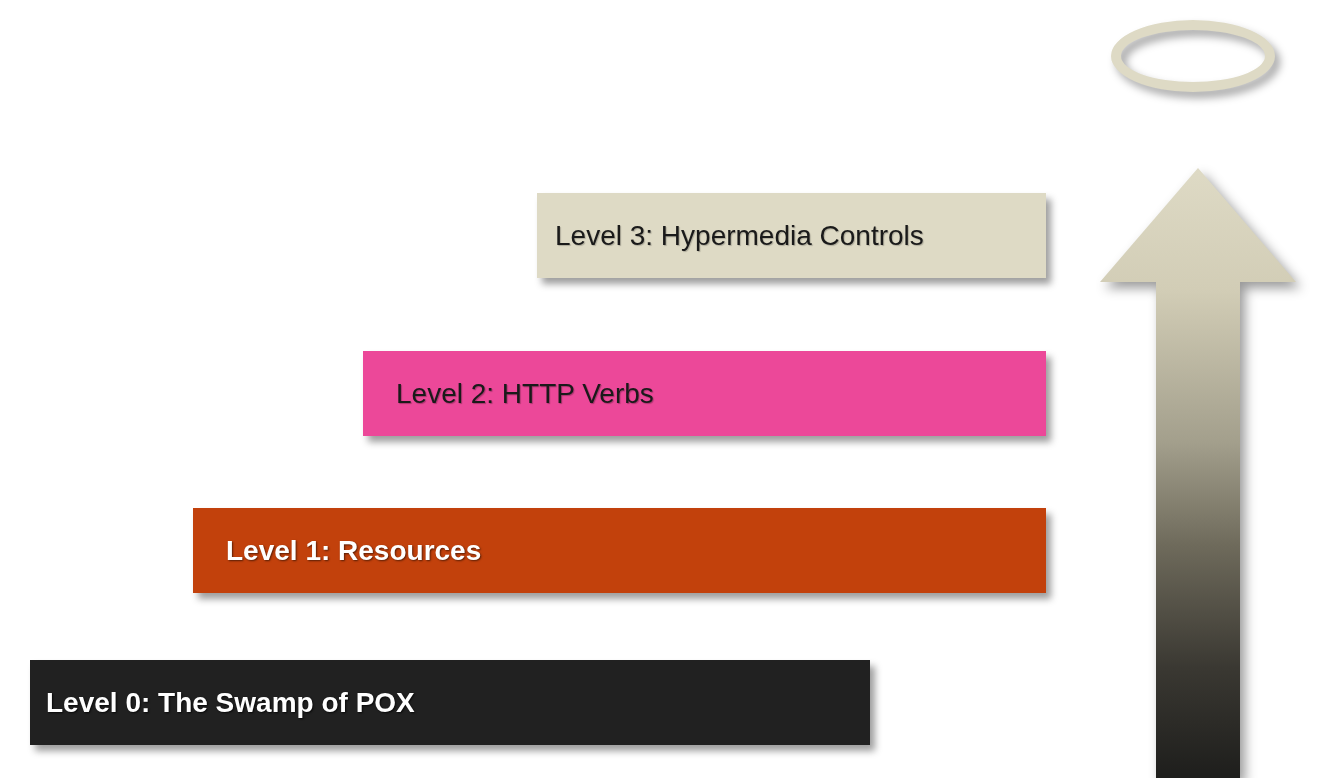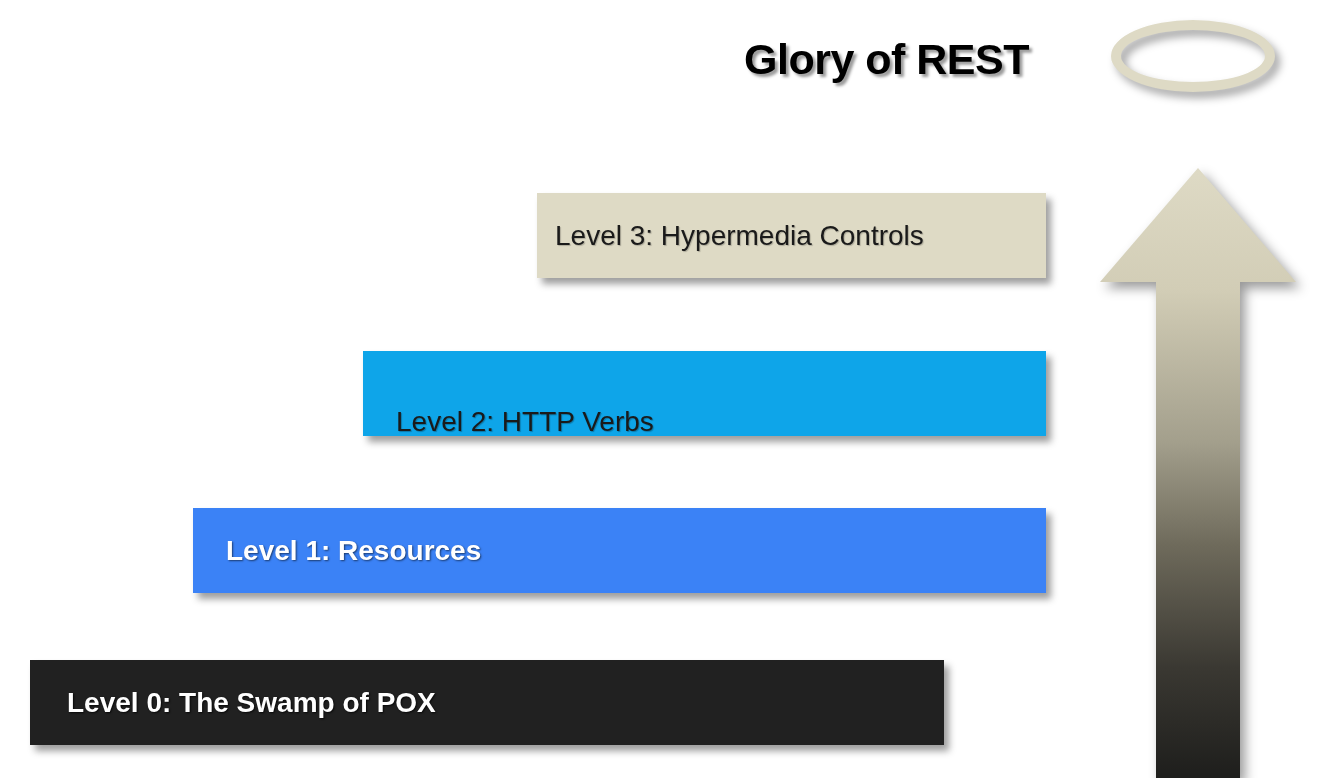--- a/index.html
+++ b/index.html
@@ -54,55 +54,54 @@
     box-shadow: 5px 6px 7px rgba(0,0,0,0.38);
   }
   .bar .bar-label {
     white-space: nowrap;
     line-height: 1;
   }
 
   .bar.level-0 {
     left: 30px;
     top: 660px;
-    width: 914px;
+    width: 840px;
     height: 85px;
     background: #212121;
-    padding-left: 37px;
+    padding-left: 16px;
   }
   .bar.level-0 .bar-label {
     color: #ffffff;
     font-size: 28px;
     font-weight: bold;
     text-shadow: 1px 1px 2px rgba(0,0,0,0.75);
   }
 
   .bar.level-1 {
     left: 193px;
     top: 508px;
     width: 853px;
     height: 85px;
-    background: #3b82f6;
+    background: #c2410c;
     padding-left: 33px;
   }
   .bar.level-1 .bar-label {
     color: #ffffff;
     font-size: 28px;
     font-weight: bold;
     text-shadow: 1px 1px 2px rgba(0,0,0,0.55);
   }
 
   .bar.level-2 {
     left: 363px;
     top: 351px;
     width: 683px;
     height: 85px;
-    background: #0ea5e9;
+    background: #ec4899;
     padding-left: 33px;
-    align-items: flex-end;
   }
   .bar.level-2 .bar-label {
     color: #1a1a1a;
     font-size: 28px;
     font-weight: normal;
     text-shadow: 1px 1px 1px rgba(0,0,0,0.28);
   }
 
   .bar.level-3 {
     left: 537px;
@@ -132,21 +131,20 @@
     display: block;
     width: 100%;
     height: 100%;
   }
 </style>
 </head>
 <body>
 
 <div id="canvas">
 
-  <div id="title">Glory of REST</div>
 
   <div id="halo"></div>
 
   <div id="arrow">
     <svg viewBox="0 0 204 616" preserveAspectRatio="none" aria-hidden="true">
       <defs>
         <linearGradient id="arrowGrad" x1="0" y1="0" x2="0" y2="1">
           <stop offset="0%" stop-color="#DEDAC5"></stop>
           <stop offset="20%" stop-color="#D2CDB6"></stop>
           <stop offset="45%" stop-color="#A39F8C"></stop>

